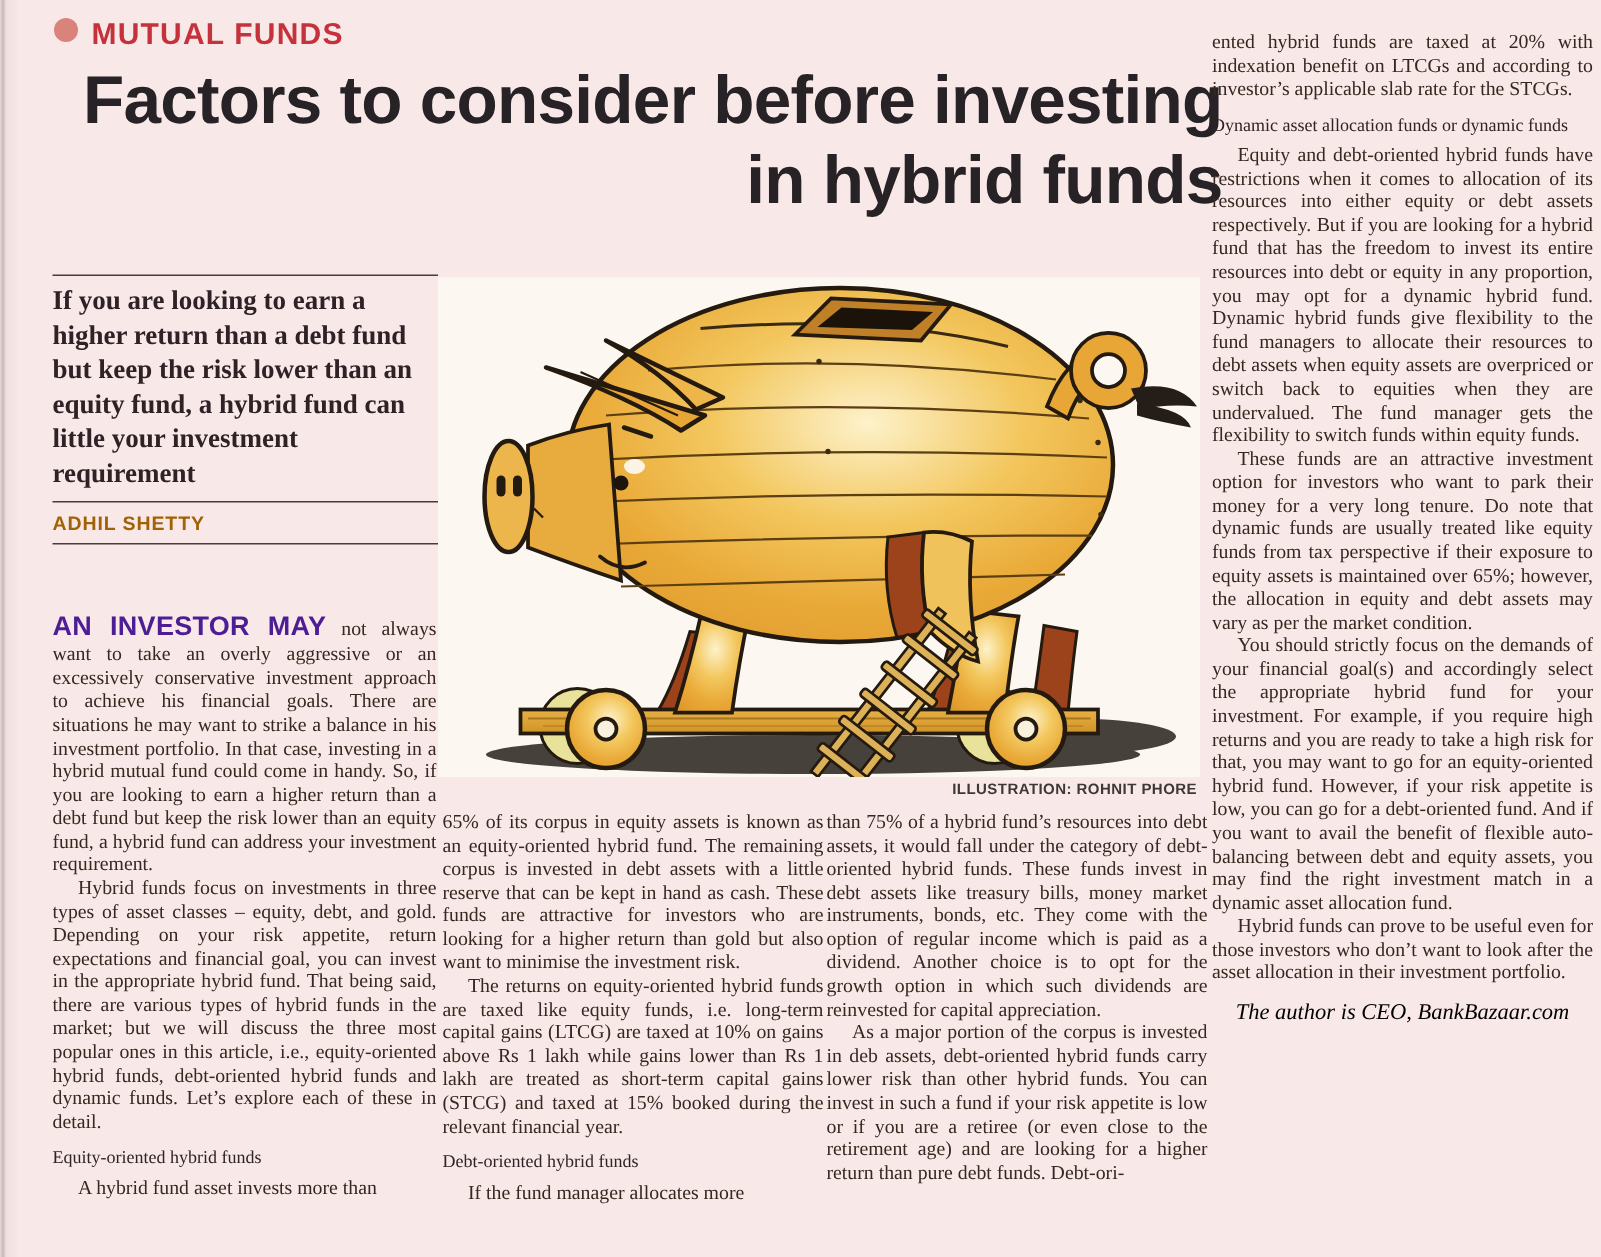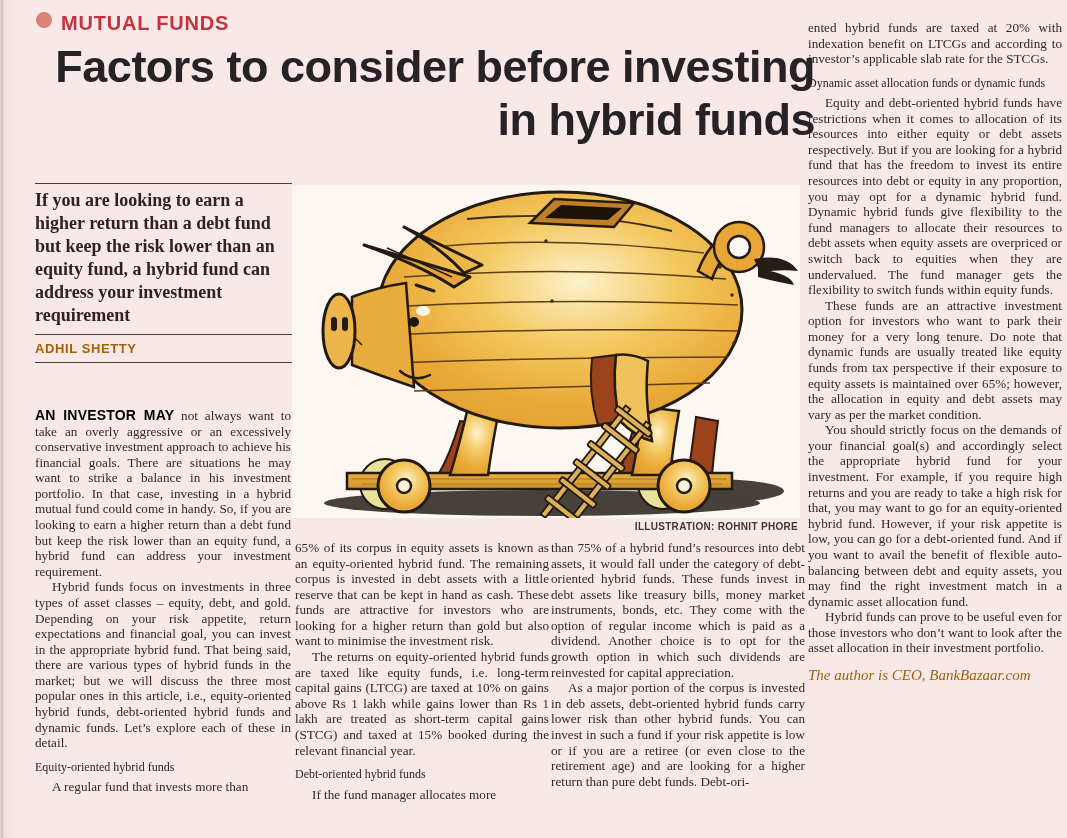--- a/index.html
+++ b/index.html
@@ -40,29 +40,29 @@
     position:absolute; font-size:13.2px; line-height:1.18; text-align:justify;
     overflow:hidden; color:#36271f; hyphens:auto;
   }
   .col-1 { left:35px;  top:407px; width:256px; height:431px; }
   .col-2 { left:295px; top:540px; width:254px; height:298px; }
   .col-3 { left:551px; top:540px; width:254px; height:298px; }
   .col-4 { left:808px; top:20px;  width:254px; height:818px; }
   .para { margin:0; }
   .para.indent { text-indent:17px; }
   .lead-in {
-    font-family:"Liberation Sans", sans-serif; font-weight:700; font-size:14px;
-    letter-spacing:0.2px; color:#000000;
+    font-family:"Liberation Sans", sans-serif; font-weight:700; font-size:18px;
+    letter-spacing:0.2px; color:#4c1d95;
   }
   .subhead {
     font-size:12px; font-weight:400; line-height:1.12; margin:10px 0 5px;
     color:#2e2226; text-align:left;
   }
   .author-line {
-    margin:11px 0 0; text-align:left; font-style:italic; font-size:15px; color:#a16207;
+    margin:11px 0 0; text-align:center; font-style:italic; font-size:15px; color:#000000;
   }
   
   .illustration-panel {
     position:absolute; left:292px; top:185px; width:508px; height:333px;
     background:#fcf8f1; overflow:hidden;
   }
   .illustration-panel svg { display:block; }
   .credit {
     position:absolute; left:292px; top:521px; width:506px; text-align:right;
     font-family:"Liberation Sans", sans-serif; font-weight:700; font-size:10px;
@@ -76,21 +76,21 @@
 
 <div class="kicker">
   <span class="kicker-dot"></span>
   <span>MUTUAL FUNDS</span>
 </div>
 
 <h1 class="headline">Factors to consider before investing in hybrid funds</h1>
 
 <div class="standfirst-block">
   <div class="rule"></div>
-  <p class="standfirst">If you are looking to earn a higher return than a debt fund but keep the risk lower than an equity fund, a hybrid fund can address your investment requirement</p>
+  <p class="standfirst">If you are looking to earn a higher return than a debt fund but keep the risk lower than an equity fund, a hybrid fund can little your investment requirement</p>
   <div class="rule"></div>
   <div class="byline">ADHIL SHETTY</div>
   <div class="rule"></div>
 </div>
 
 <div class="illustration-panel">
   <svg width="508" height="333" viewBox="0 0 508 333">
     <defs>
       <radialGradient id="goldGrad" cx="0.55" cy="0.38" r="0.75">
         <stop offset="0" stop-color="#fdf2cb"></stop>
@@ -180,21 +180,21 @@
       <rect x="-9" y="-133" width="44" height="6" rx="2" fill="#dcb157" stroke="#241a0f" stroke-width="1.8"></rect>
     </g>
   </svg>
 </div>
 <div class="credit">ILLUSTRATION: ROHNIT PHORE</div>
 
 <section class="col col-1">
   <p class="para"><span class="lead-in">AN INVESTOR MAY</span><span> not always want to take an overly aggressive or an excessively conservative investment approach to achieve his financial goals. There are situations he may want to strike a balance in his investment portfolio. In that case, investing in a hybrid mutual fund could come in handy. So, if you are looking to earn a higher return than a debt fund but keep the risk lower than an equity fund, a hybrid fund can address your investment requirement.</span></p>
   <p class="para indent">Hybrid funds focus on investments in three types of asset classes – equity, debt, and gold. Depending on your risk appetite, return expectations and financial goal, you can invest in the appropriate hybrid fund. That being said, there are various types of hybrid funds in the market; but we will discuss the three most popular ones in this article, i.e., equity-oriented hybrid funds, debt-oriented hybrid funds and dynamic funds. Let’s explore each of these in detail.</p>
   <h2 class="subhead">Equity-oriented hybrid funds</h2>
-  <p class="para indent">A regular fund that invests more than</p>
+  <p class="para indent">A hybrid fund asset invests more than</p>
 </section>
 
 <section class="col col-2">
   <p class="para">65% of its corpus in equity assets is known as an equity-oriented hybrid fund. The remaining corpus is invested in debt assets with a little reserve that can be kept in hand as cash. These funds are attractive for investors who are looking for a higher return than gold but also want to minimise the investment risk.</p>
   <p class="para indent">The returns on equity-oriented hybrid funds are taxed like equity funds, i.e. long-term capital gains (LTCG) are taxed at 10% on gains above Rs 1 lakh while gains lower than Rs 1 lakh are treated as short-term capital gains (STCG) and taxed at 15% booked during the relevant financial year.</p>
   <h2 class="subhead">Debt-oriented hybrid funds</h2>
   <p class="para indent">If the fund manager allocates more</p>
 </section>
 
 <section class="col col-3">

